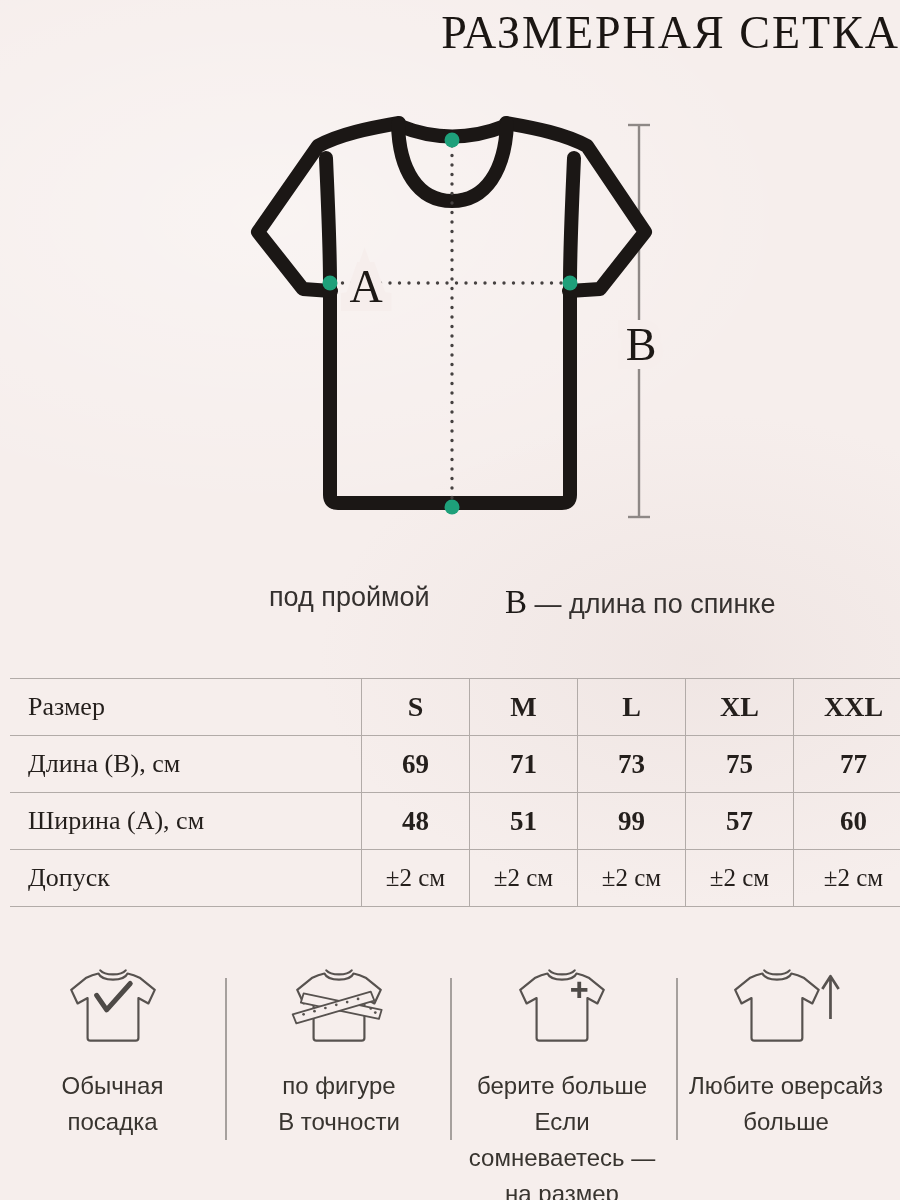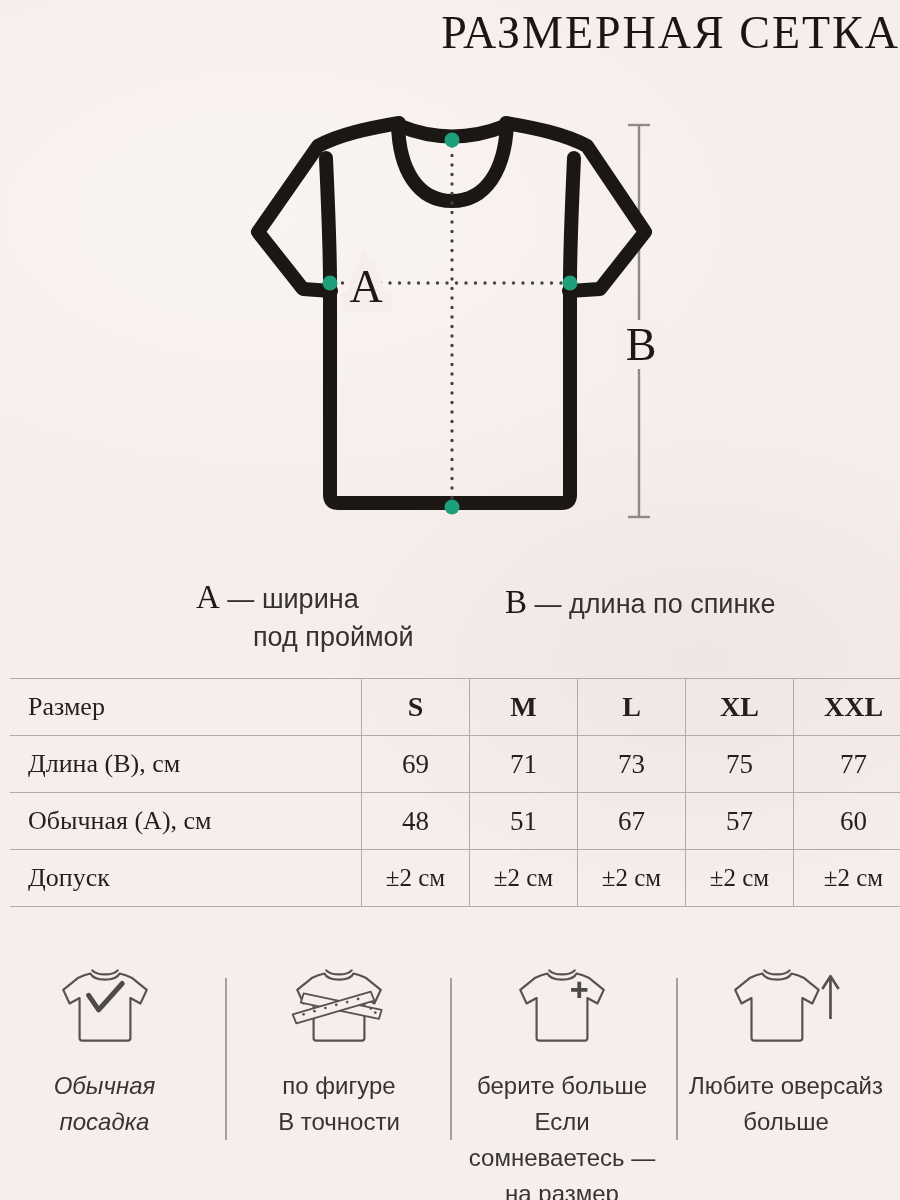--- a/index.html
+++ b/index.html
@@ -21,41 +21,41 @@
     text-align:right;font-family:"Liberation Serif","DejaVu Serif",serif;
     font-size:46px;font-weight:500;letter-spacing:2px;color:#1b1613;
   }
 
   .diagram-svg{position:absolute;top:0;left:0;}
 
   
   .legend-a{position:absolute;left:196px;top:578px;color:#35312f;font-size:27px;line-height:38px;}
   .legend-b{position:absolute;left:505px;top:578px;color:#35312f;font-size:27px;line-height:48px;}
   .legend-letter{font-family:"Liberation Serif","DejaVu Serif",serif;font-size:33px;color:#1d1916;}
-  .legend-line2{margin-left:57px;}
+  .legend-line2{margin-left:73px;}
 
   
   table.size-table{
     position:absolute;left:10px;top:678px;width:880px;
     border-collapse:collapse;table-layout:fixed;
     font-family:"Liberation Serif","DejaVu Serif",serif;color:#241f1c;
   }
   .size-table td{height:56px;padding:0;vertical-align:middle;border-top:1px solid #b2aba8;}
   .size-table tr:last-child td{border-bottom:1px solid #b2aba8;}
   .size-table td.lbl{width:333px;padding-left:18px;font-size:26px;}
   .size-table td.val{text-align:center;border-left:1px solid #b2aba8;font-size:27px;}
   .size-table td.c0{width:107px}.size-table td.c1{width:107px}.size-table td.c2{width:107px}
   .size-table td.c3{width:107px}.size-table td.c4{width:119px}
   .size-table tr.hdr td.val{font-size:28px;font-weight:600;}
-  .size-table tr.num td.val{font-weight:400;}
+  .size-table tr.num td.val{font-weight:700;}
   .size-table tr.tol td.val{font-size:25px;font-weight:400;}
 
   
   .tip{position:absolute;top:958px;display:flex;flex-direction:column;align-items:center;}
-  .tip-1{left:2px;width:205px;font-style:italic;}
+  .tip-1{left:10px;width:205px;}
   .tip-2{left:238px;width:202px;}
   .tip-3{left:457px;width:210px;}
   .tip-4{left:682px;width:208px;}
   .tip svg{display:block;}
   .tip-caption{margin-top:10px;text-align:center;font-size:24px;line-height:36px;color:#38342f;}
   .tip-divider{position:absolute;top:978px;width:2px;height:162px;background:#a6a09d;}
   .div-1{left:225px;} .div-2{left:450px;} .div-3{left:676px;}
 </style>
 </head>
 <body>
@@ -90,23 +90,20 @@
       <circle cx="330" cy="283" r="7.5"></circle>
       <circle cx="570" cy="283" r="7.5"></circle>
       <circle cx="452" cy="507" r="7.5"></circle>
     </g>
 
     <text x="366" y="302" text-anchor="middle" font-family="Liberation Serif, DejaVu Serif, serif" font-size="46" fill="#1d1916" stroke="#f6eeec" stroke-width="18" style="paint-order:stroke">A</text>
     <text x="641" y="360" text-anchor="middle" font-family="Liberation Serif, DejaVu Serif, serif" font-size="46" fill="#1d1916" stroke="#f6eeec" stroke-width="18" style="paint-order:stroke">B</text>
   </svg>
 
   <div class="legend-a">
-    <div><span class="legend-letter">A</span>
-      <span>—</span>
-      <span>ширина</span></div>
     <div class="legend-line2">под проймой</div>
   </div>
   <div class="legend-b">
     <span class="legend-letter">B</span>
     <span>—</span>
     <span>длина по спинке</span>
   </div>
 
   <table class="size-table">
     <tbody>
@@ -120,24 +117,24 @@
     </tr>
     <tr class="num">
       <td class="lbl">Длина (B), см</td>
       <td class="val c0">69</td>
       <td class="val c1">71</td>
       <td class="val c2">73</td>
       <td class="val c3">75</td>
       <td class="val c4">77</td>
     </tr>
     <tr class="num">
-      <td class="lbl">Обычная (A), см</td>
+      <td class="lbl">Ширина (A), см</td>
       <td class="val c0">48</td>
       <td class="val c1">51</td>
-      <td class="val c2">67</td>
+      <td class="val c2">99</td>
       <td class="val c3">57</td>
       <td class="val c4">60</td>
     </tr>
     <tr class="tol">
       <td class="lbl">Допуск</td>
       <td class="val c0">±2 см</td>
       <td class="val c1">±2 см</td>
       <td class="val c2">±2 см</td>
       <td class="val c3">±2 см</td>
       <td class="val c4">±2 см</td>

